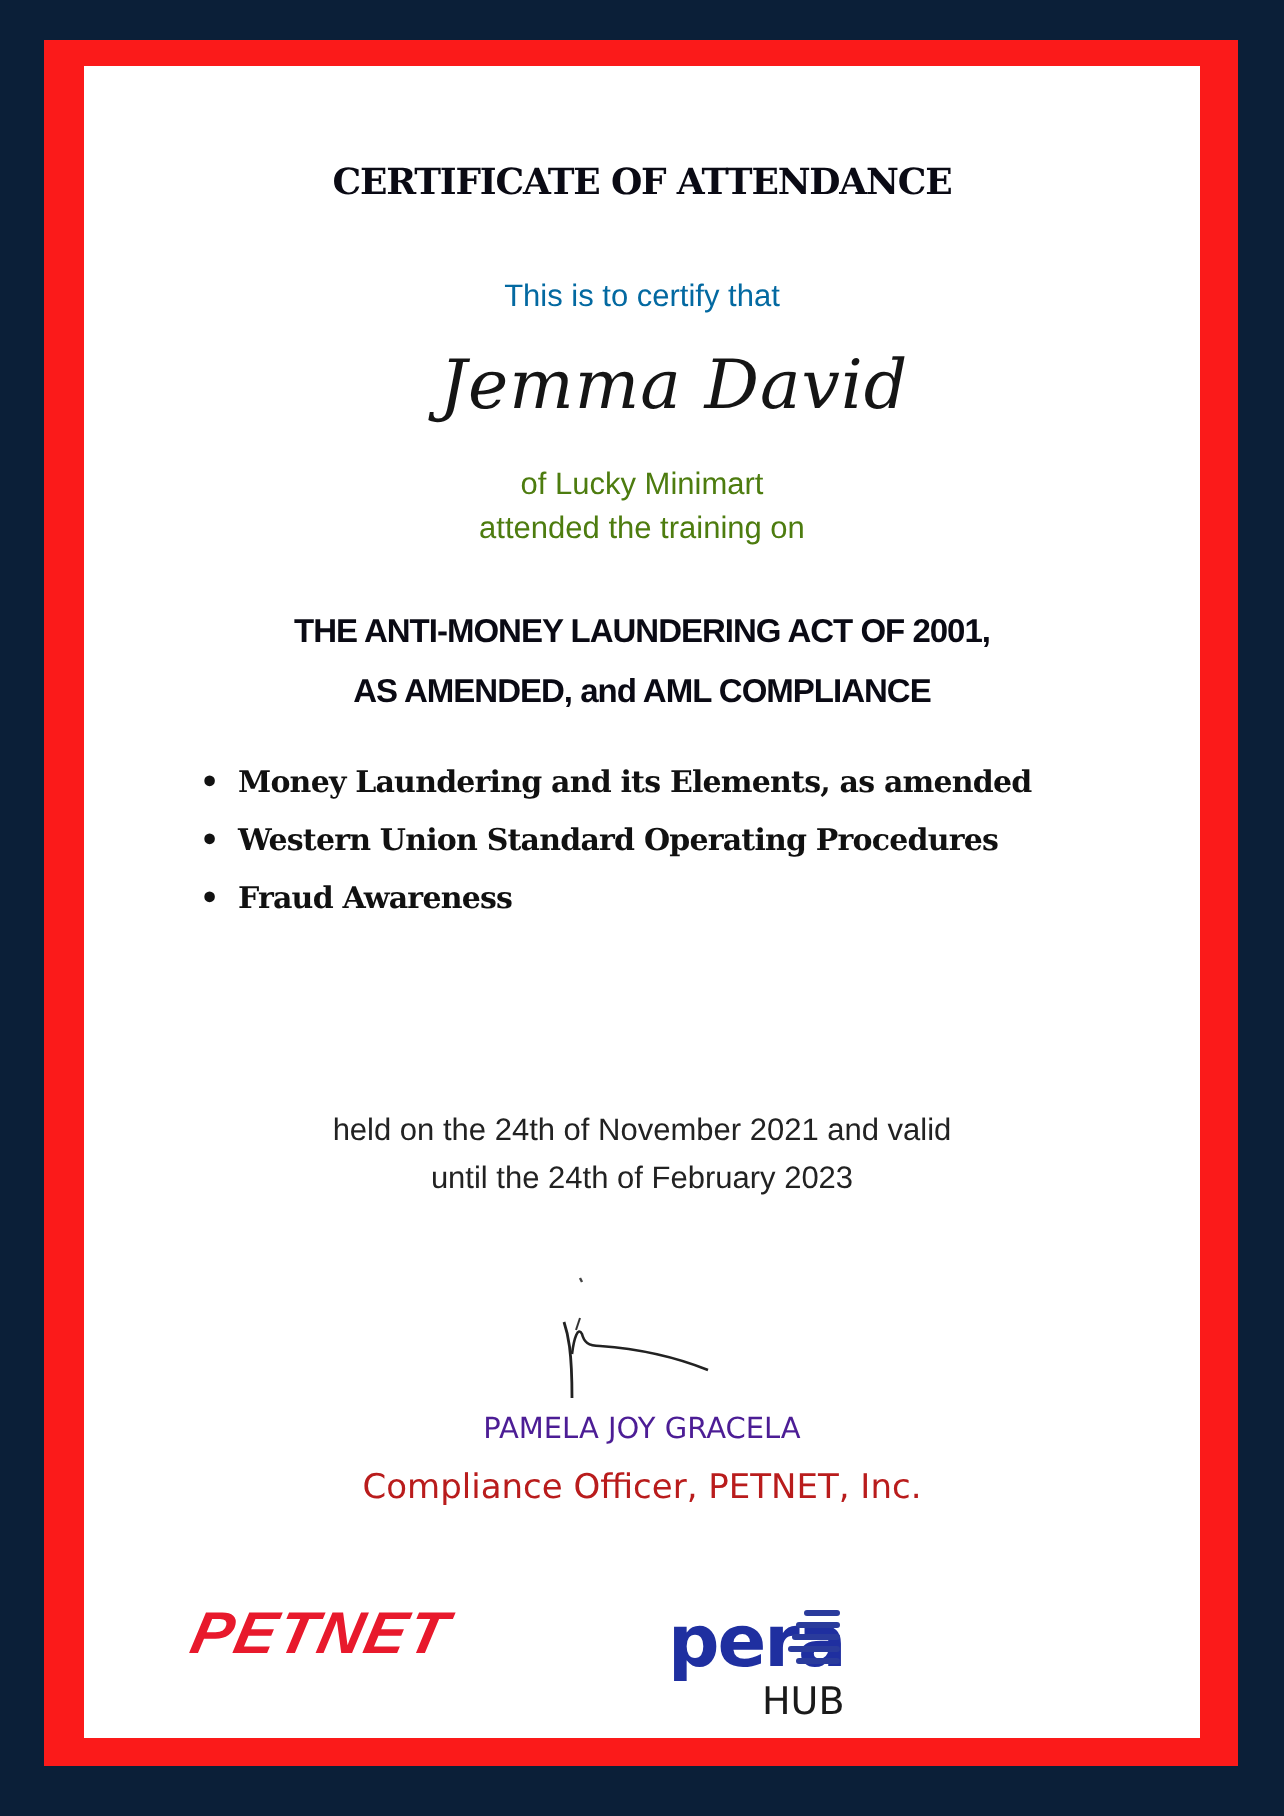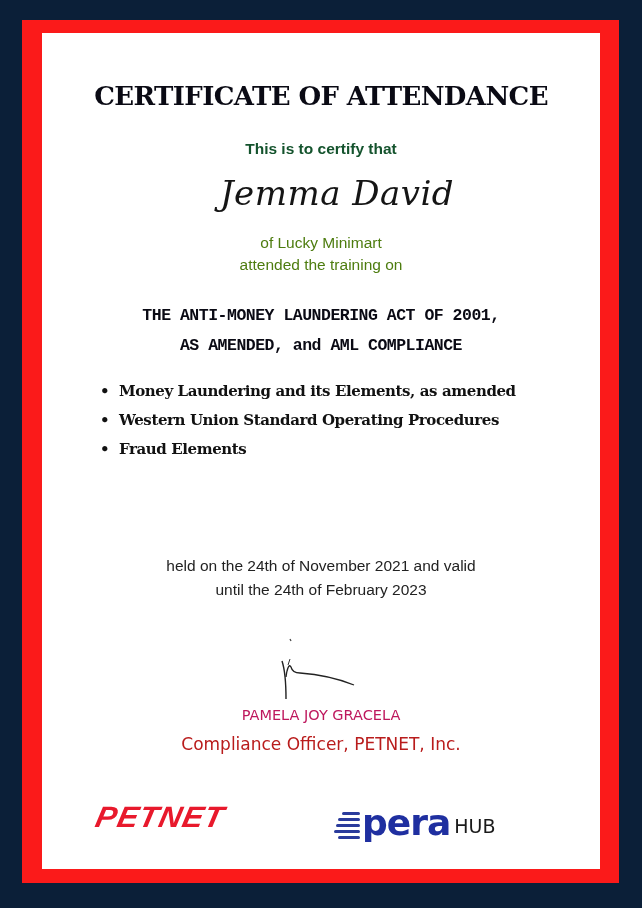--- a/index.html
+++ b/index.html
@@ -21,48 +21,47 @@
       left: 42px; top: 33px;
       width: 558px; height: 836px;
       background: #ffffff;
       color: #111;
     }
     .center { position: absolute; left: 0; right: 0; text-align: center; }
     .title {
       top: 48px;
       font-family: "DejaVu Serif", serif;
       font-weight: bold;
-      font-size: 26px;
+      font-size: 18px;
       letter-spacing: -0.6px;
       color: #0a0a14;
     }
     .certify {
       top: 107px;
       font-size: 15.5px;
-      color: #14532d;
-      font-weight: bold;
+      color: #0369a1;
     }
     .recipient {
       top: 140px;
       font-family: "DejaVu Serif", serif;
       font-style: italic;
       font-size: 34px;
       color: #151515;
       letter-spacing: 0.5px;
       padding-left: 32px;
     }
     .org {
       top: 199px;
       font-size: 15.5px;
       color: #4d7c0f;
       line-height: 22px;
     }
     .course-title {
       top: 268px;
-      font-family: Liberation Mono, monospace;
+      font-family: Liberation Sans, sans-serif;
       font-weight: bold;
       font-size: 16.5px;
       line-height: 30px;
       letter-spacing: -0.5px;
       color: #0a0a14;
     }
     .topics {
       position: absolute;
       left: 58px; top: 344px;
       margin: 0; padding: 0;
@@ -91,21 +90,21 @@
     }
     .signature {
       position: absolute;
       left: 232px; top: 604px;
       width: 90px; height: 70px;
     }
     .signer-name {
       top: 674px;
       font-family: "DejaVu Sans", sans-serif;
       font-size: 14.5px;
-      color: #be185d;
+      color: #4c1d95;
     }
     .signer-role {
       top: 701px;
       font-family: "DejaVu Sans", sans-serif;
       font-size: 17px;
       color: #b91c1c;
     }
     .logo-petnet {
       position: absolute;
       left: 54px; top: 766px;
@@ -117,20 +116,21 @@
       color: #e8192c;
       transform: skewX(-12deg) scaleY(0.95);
       transform-origin: left center;
     }
     .logo-pera {
       position: absolute;
       left: 292px; top: 768px;
       height: 40px;
       display: flex;
       align-items: flex-end;
+      flex-direction: column;
     }
     .pera-lines {
       width: 26px; height: 30px;
       position: relative;
       margin-right: 2px;
       margin-bottom: 3px;
     }
     .pera-lines span {
       position: absolute; right: 0;
       height: 3px;
@@ -180,21 +180,21 @@
     <li>
       <span class="bullet">•</span>
       <span>Money Laundering and its Elements, as amended</span>
     </li>
     <li>
       <span class="bullet">•</span>
       <span>Western Union Standard Operating Procedures</span>
     </li>
     <li>
       <span class="bullet">•</span>
-      <span>Fraud Elements</span>
+      <span>Fraud Awareness</span>
     </li>
   </ul>
 
   <div class="center dates">
     <div>held on the 24th of November 2021 and valid</div>
     <div>until the 24th of February 2023</div>
   </div>
 
   <svg class="signature" viewBox="0 0 90 70">
     <path d="M16 2 l1 2" stroke="#444" stroke-width="1.2" fill="none"></path>

